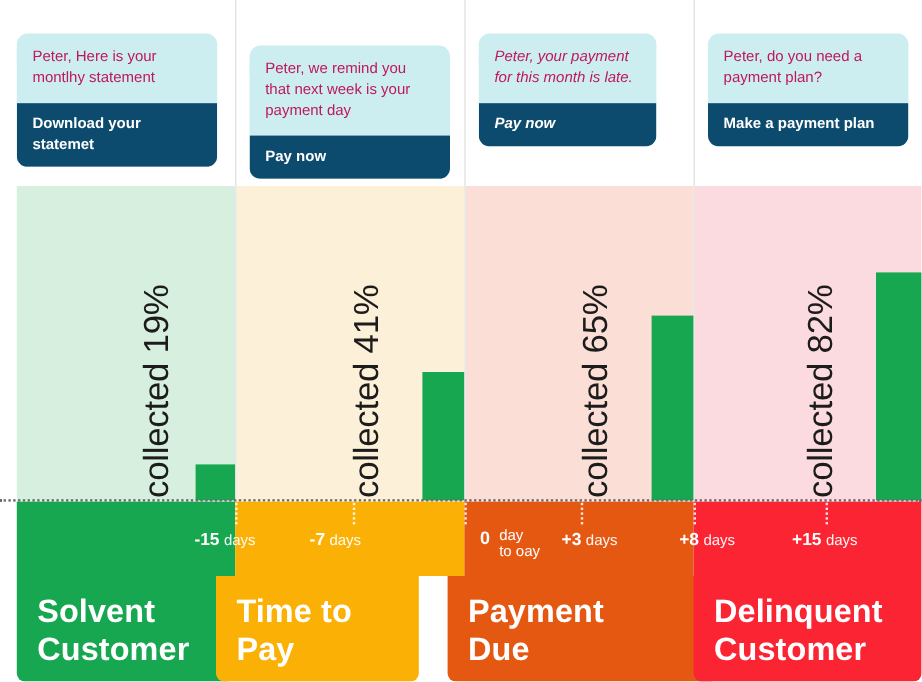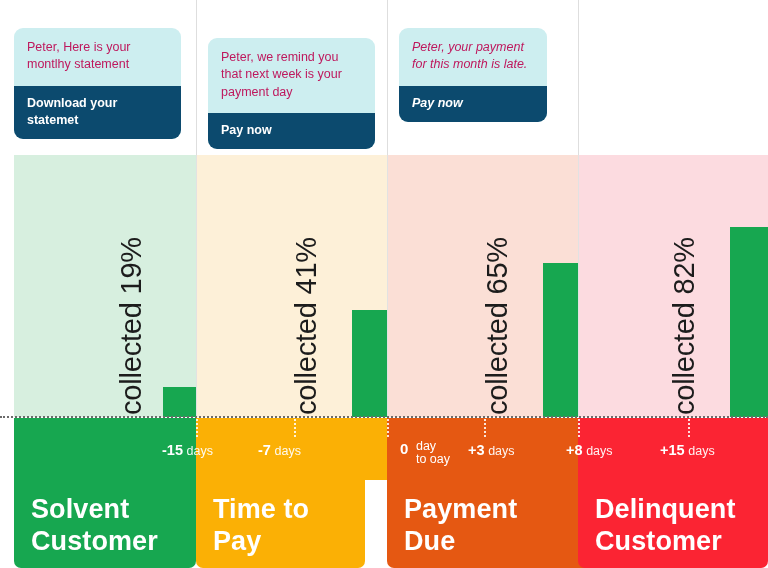--- a/index.html
+++ b/index.html
@@ -156,20 +156,25 @@
     <div class="bubble-body">Peter, we remind you that next week is your payment day</div>
     <div class="bubble-cta">Pay now</div>
   </div>
 
   <div class="bubble" style="left:399px; top:28px; width:148px;font-style:italic;">
     <span class="bubble-tail"></span>
     <div class="bubble-body">Peter, your payment for this month is late.</div>
     <div class="bubble-cta">Pay now</div>
   </div>
 
+  <div class="bubble" style="left:590px; top:28px; width:167px;">
+    <span class="bubble-tail"></span>
+    <div class="bubble-body">Peter, do you need a payment plan?</div>
+    <div class="bubble-cta">Make a payment plan</div>
+  </div>
 
   <div id="plot">
     <div class="plot-col" style="left:14px; width:182px; background:#d7efdf;">
       <div class="pct-label" style="left:134px;">collected 19%</div>
       <div class="bar" style="left:149px; width:33px; height:30px;"></div>
     </div>
 
     <div class="plot-col" style="left:197px; width:190px; background:#fdf0d8;">
       <div class="pct-label" style="left:126px;">collected 41%</div>
       <div class="bar" style="left:155px; width:35px; height:107px;"></div>
@@ -234,25 +239,25 @@
       <span class="num">+15</span>
       <span class="unit">days</span>
     </div>
   </div>
 
   <div id="categories">
     <div class="cat-block" style="left:14px;  width:182px; background:#17a750;">
       <div class="cat-label">Solvent
 Customer</div>
     </div>
-    <div class="cat-block" style="left:196px; width:169px; background:#fbb005;">
+    <div class="cat-block" style="left:180px; width:169px; background:#fbb005;">
       <div class="cat-label">Time to
 Pay</div>
     </div>
-    <div class="cat-block" style="left:387px; width:226px; background:#e55812;">
+    <div class="cat-block" style="left:373px; width:226px; background:#e55812;">
       <div class="cat-label">Payment
 Due</div>
     </div>
     <div class="cat-block" style="left:578px; width:190px; background:#fb2433;">
       <div class="cat-label">Delinquent
 Customer</div>
     </div>
   </div>
 
 </div>

